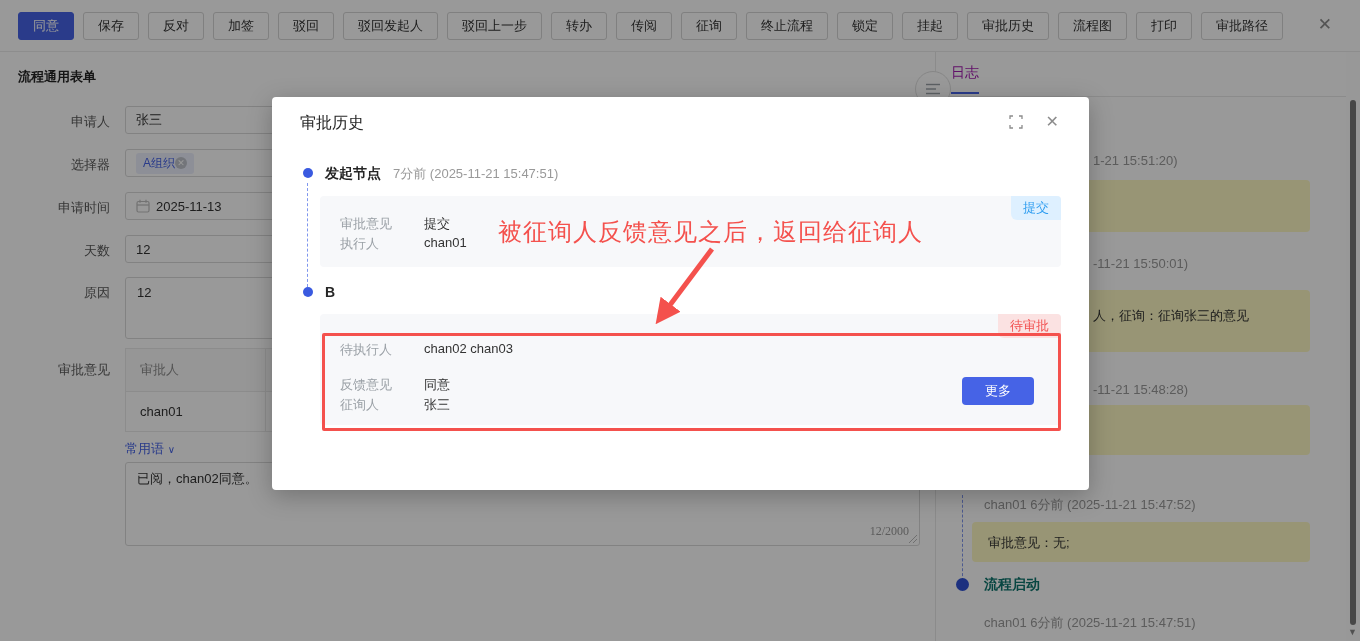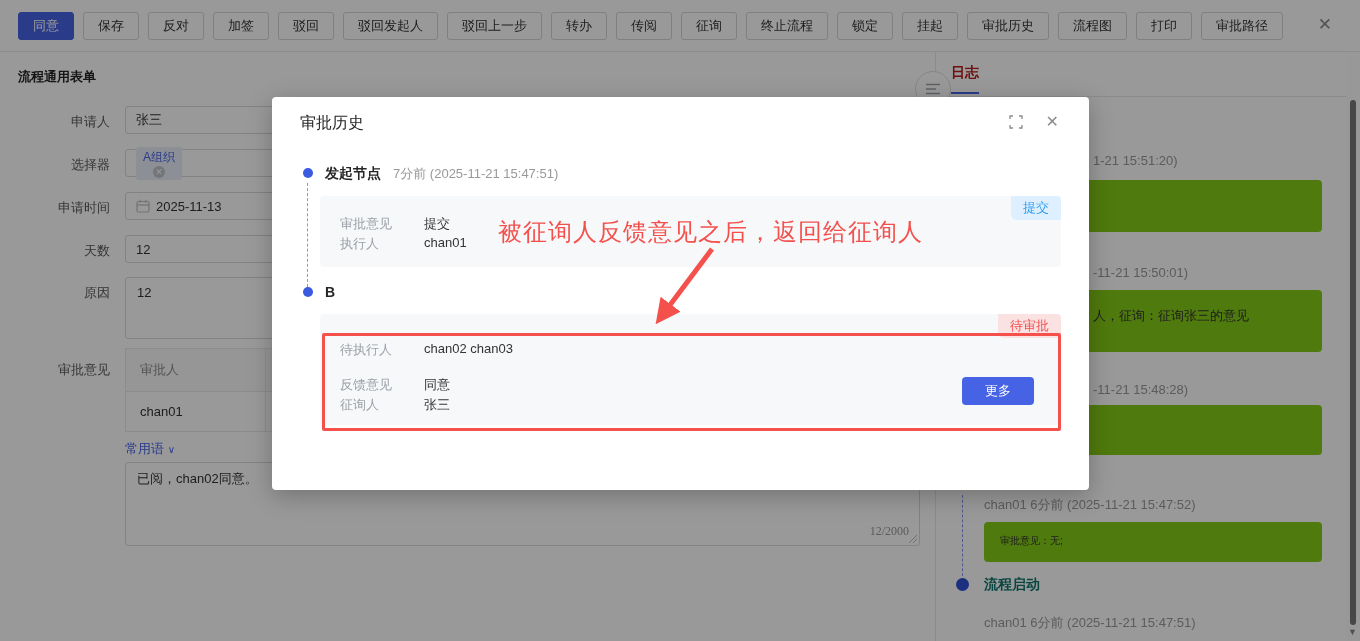--- a/index.html
+++ b/index.html
@@ -16,21 +16,21 @@
   .tbtn.primary { background:#4663e6; border-color:#4663e6; color:#fff; }
   .page-close { position:absolute; right:28px; top:16px; font-size:17px; color:#8c8c8c; line-height:1; cursor:pointer; }
 
   .form-area { position:absolute; left:0; top:52px; width:935px; height:589px; background:#fff; }
   .form-title { position:absolute; left:18px; top:16px; font-size:13px; font-weight:bold; color:#262626; }
   .flabel { position:absolute; width:110px; text-align:right; font-size:13px; color:#595959; }
   .finput { position:absolute; left:125px; width:795px; height:28px; border:1px solid #d9d9d9;
             border-radius:3px; background:#fff; display:flex; align-items:center; padding:0 10px;
             font-size:13px; color:#333; gap:6px; }
   .chip { display:inline-flex; align-items:center; background:#eceffc; color:#4663e6;
-          font-size:12px; padding:2px 7px; border-radius:3px;flex-direction:column; }
+          font-size:12px; padding:2px 7px; border-radius:3px; }
   .chip-x { width:12px; height:12px; border-radius:50%; background:#c0c4cc; color:#fff; font-size:9px;
             line-height:12px; text-align:center; cursor:pointer; }
   .ftextarea { position:absolute; left:125px; width:795px; border:1px solid #d9d9d9; border-radius:3px;
                background:#fff; font-size:13px; color:#333; padding:7px 11px; }
   .ftable { position:absolute; left:125px; width:795px; border:1px solid #e9e9e9; font-size:13px; }
   .ftable .hrow { display:flex; background:#fafafa; border-bottom:1px solid #e9e9e9; }
   .ftable .drow { display:flex; background:#fff; }
   .ftable .c1 { width:140px; padding:12px 14px; border-right:1px solid #e9e9e9; color:#8c8c8c; }
   .ftable .drow .c1 { color:#333; }
   .ftable .c2 { flex:1; padding:12px 14px; color:#8c8c8c; }
@@ -39,28 +39,28 @@
   .caret { font-size:10px; }
   .char-count { position:absolute; right:10px; bottom:6px; font-size:12px; color:#999;font-family:Liberation Serif, serif; }
   .resize-handle { position:absolute; right:2px; bottom:2px; width:10px; height:10px;
       background:repeating-linear-gradient(135deg, transparent 0 2px, #b9b9b9 2px 3px);
       clip-path:polygon(100% 0,100% 100%,0 100%); }
 
   
   .log-panel { position:absolute; left:935px; top:52px; width:411px; height:589px; background:#fff;
                border-left:1px solid #e8e8e8; }
   .log-tabbar { position:absolute; left:0; top:0; width:100%; height:45px; border-bottom:1px solid #e8e8e8; }
-  .log-tab { position:absolute; left:15px; top:12px; font-size:14px; color:#b91c1c; padding-bottom:10px;
-             border-bottom:2px solid #4663e6; cursor:pointer;font-weight:bold; }
+  .log-tab { position:absolute; left:15px; top:12px; font-size:14px; color:#a21caf; padding-bottom:10px;
+             border-bottom:2px solid #4663e6; cursor:pointer; }
   .collapse-btn { position:absolute; left:-21px; top:19px; width:36px; height:36px; border-radius:50%;
                   background:#fff; border:1px solid #e0e0e0; display:flex; align-items:center;
                   justify-content:center; cursor:pointer; }
   .log-ts { position:absolute; font-size:13px; color:#999; white-space:nowrap; }
-  .log-card { position:absolute; left:48px; width:338px; background:#84cc16; border-radius:4px;
-              font-size:10px; color:#333; padding:12px 16px; }
+  .log-card { position:absolute; left:36px; width:338px; background:#fef9c3; border-radius:4px;
+              font-size:13px; color:#333; padding:12px 16px; }
   .log-node { position:absolute; font-size:14px; font-weight:bold; color:#0f766e; }
   .log-dot { position:absolute; width:13px; height:13px; border-radius:50%; background:#2f51d4; }
   .log-dash { position:absolute; border-left:1px dashed #7f96ee; width:0; }
 
   .scrollbar-track { position:absolute; right:0; top:52px; width:14px; height:589px; background:#fdfdfd; }
   .scrollbar-thumb { position:absolute; right:4px; top:48px; width:6px; height:525px; background:#777;
                      border-radius:3px; cursor:pointer; }
   .scrollbar-arrow { position:absolute; right:3px; bottom:4px; font-size:9px; color:#888; cursor:pointer; }
 
   
@@ -193,21 +193,21 @@
       <svg width="16" height="14" viewBox="0 0 16 14">
         <line x1="1" y1="2.5" x2="15" y2="2.5" stroke="#9aa0a6" stroke-width="1.4"></line>
         <line x1="1" y1="7" x2="11" y2="7" stroke="#9aa0a6" stroke-width="1.4"></line>
         <line x1="1" y1="11.5" x2="15" y2="11.5" stroke="#9aa0a6" stroke-width="1.4"></line>
       </svg>
     </div>
 
     <span class="log-ts" style="left:157px; top:101px;">1-21 15:51:20)</span>
     <div class="log-card" style="top:128px; height:52px;"></div>
 
-    <span class="log-ts" style="left:157px; top:213px;">-11-21 15:50:01)</span>
+    <span class="log-ts" style="left:157px; top:204px;">-11-21 15:50:01)</span>
     <div class="log-card" style="top:238px; height:62px;"></div>
     <span style="position:absolute; left:157px; top:255px; font-size:13px; color:#333; white-space:nowrap;">人，征询：征询张三的意见</span>
 
     <span class="log-ts" style="left:157px; top:330px;">-11-21 15:48:28)</span>
     <div class="log-card" style="top:353px; height:50px;"></div>
 
     <div class="log-dash" style="left:26px; top:443px; height:86px;"></div>
 
     <span class="log-ts" style="left:48px; top:444px;">chan01 6分前  (2025-11-21 15:47:52)</span>
     <div class="log-card" style="top:470px; height:40px;">

